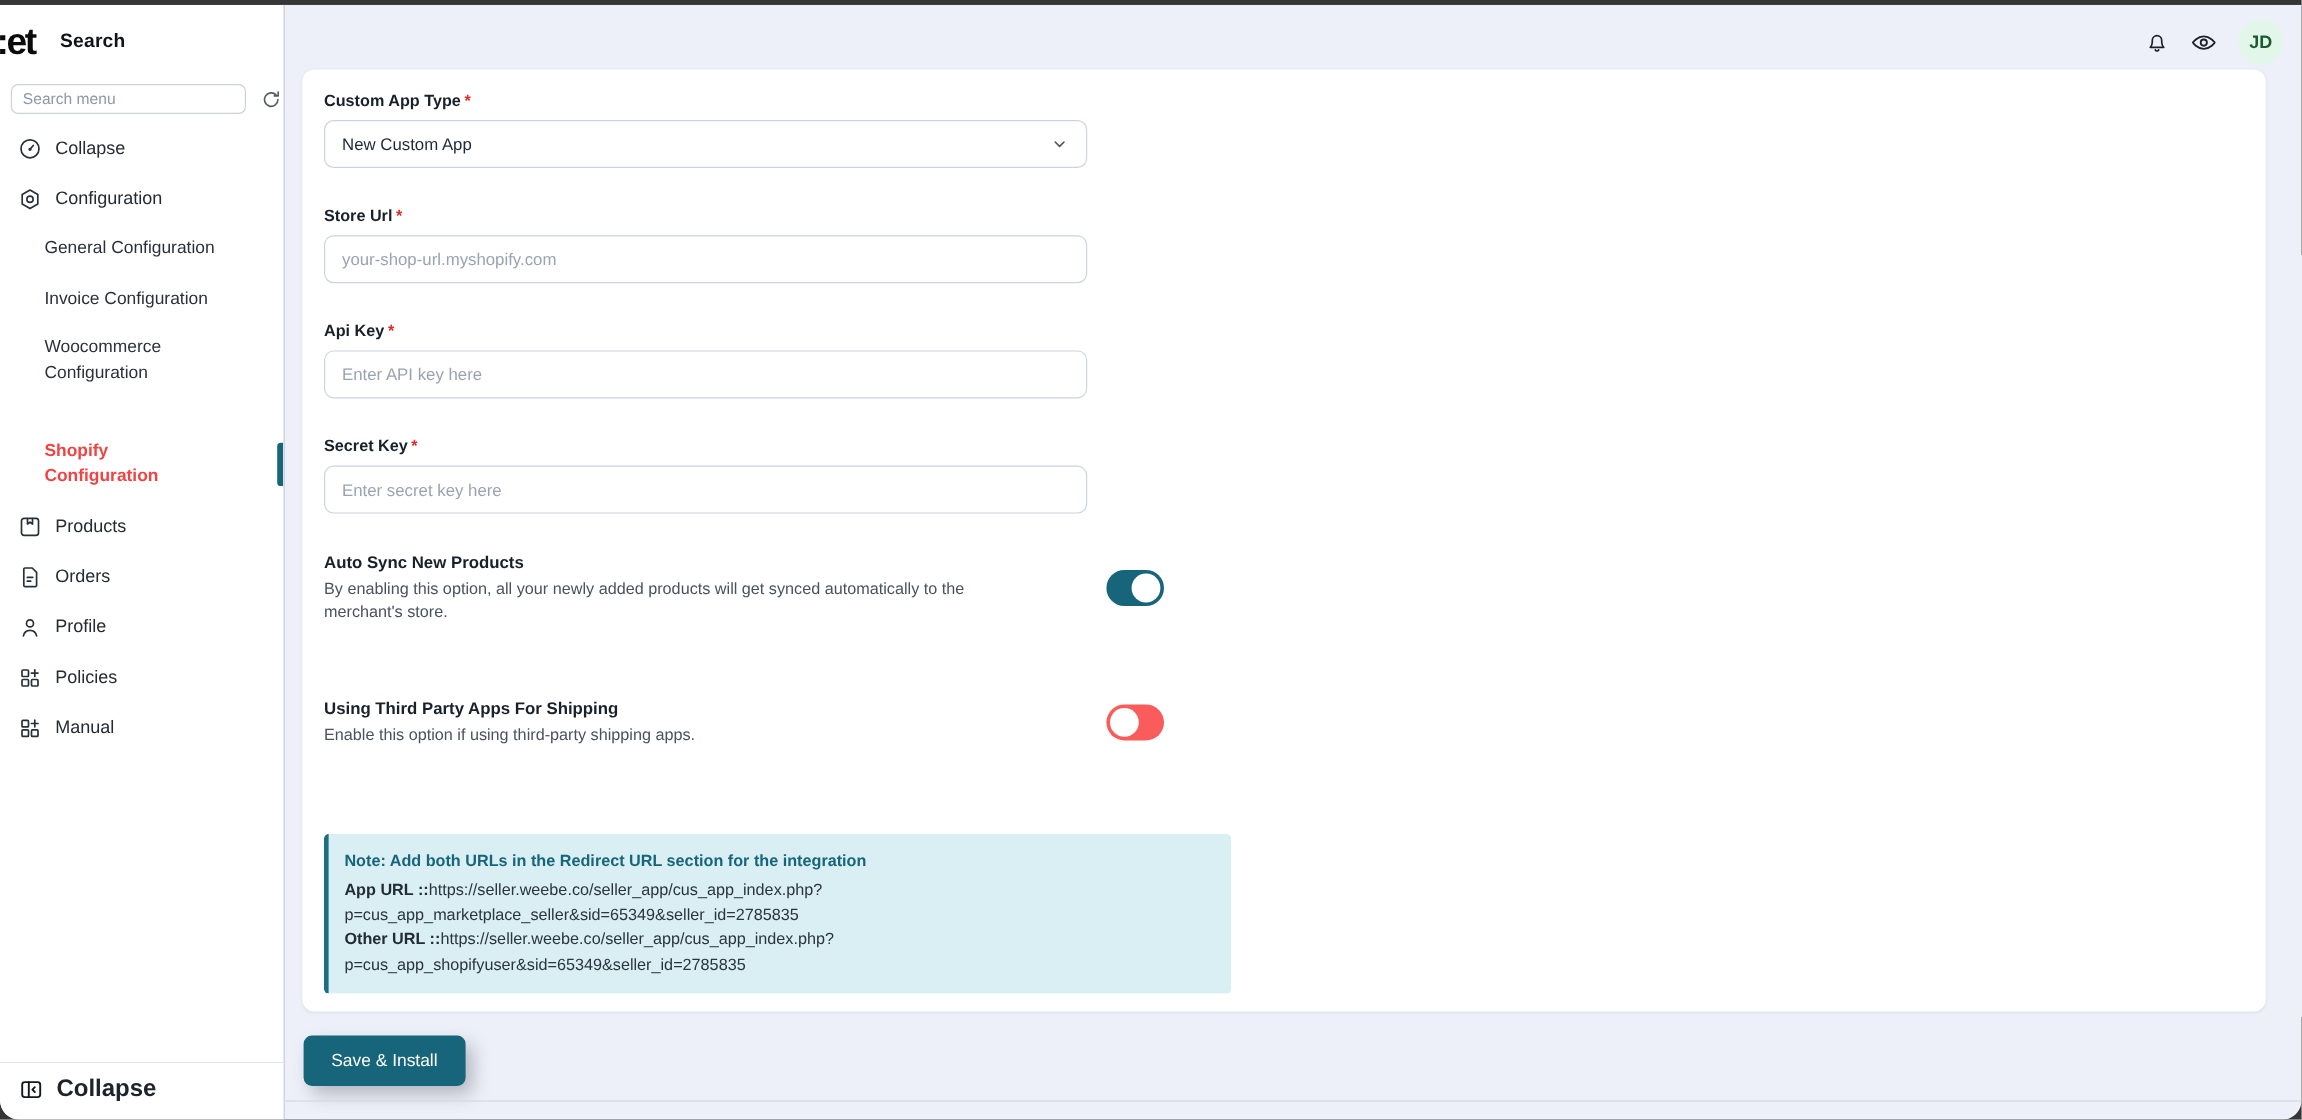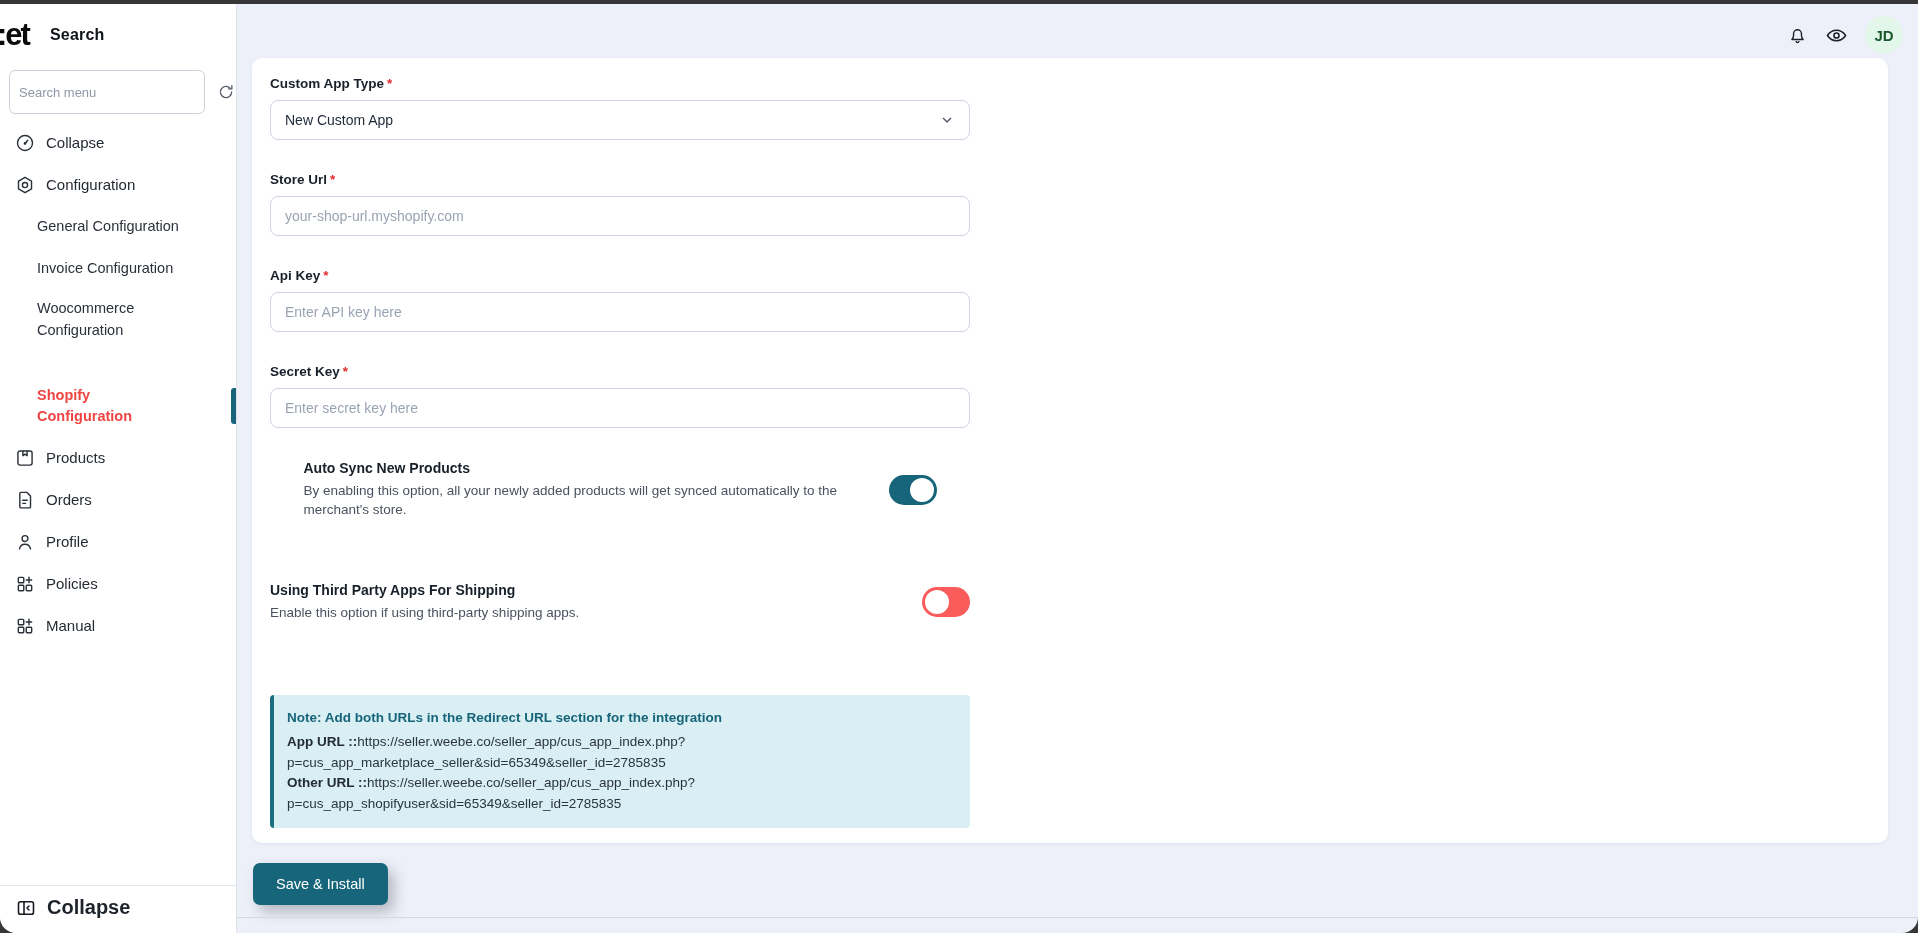--- a/index.html
+++ b/index.html
@@ -10,21 +10,21 @@
          border-radius:0 0 16px 16px; overflow:hidden; }
 
   
   .sidebar { width:237px; background:#ffffff; border-right:1px solid #dfe2e9;
              display:flex; flex-direction:column; position:relative; flex-shrink:0; }
   .logo-row { display:flex; align-items:center; gap:9px; padding:13px 10px 0 0; height:48px; }
   .logo-clip { font-weight:800; font-size:31px; color:#0b0b0b; letter-spacing:-2px;
                line-height:1; margin-left:-3px; overflow:hidden; white-space:nowrap; width:44px; }
   .brand { font-weight:700; font-size:16px; color:#111418; letter-spacing:.2px; }
   .search-row { display:flex; align-items:center; gap:12px; margin:18px 8px 0 9px; }
-  .search-input { flex:1; height:44px; border:1px solid #ccd2db; border-radius:6px;
+  .search-input { flex:1; height:25px; border:1px solid #ccd2db; border-radius:6px;
                   padding:0 9px; font-size:13px; color:#374151; outline:none;
                   font-family:inherit; background:#fff; }
   .search-input::placeholder { color:#8e97a5; }
   .refresh-wrap { color:#555c66; display:flex; }
 
   .menu { margin-top:16px; flex:1 1 auto; overflow:hidden; }
   .menu-item { display:flex; align-items:center; gap:11px; min-height:25px;
                margin:0 0 17px 15px; font-size:15px; color:#252b33; cursor:pointer;
                position:relative; font-weight:500; }
   .menu-item svg { flex-shrink:0; }
@@ -47,43 +47,43 @@
             color:#1b5a2e; font-weight:700; font-size:15px; display:flex;
             align-items:center; justify-content:center; cursor:pointer; }
 
   .card { position:absolute; left:15px; right:30px; top:54px; bottom:90px;
           background:#ffffff; border-radius:10px; box-shadow:0 1px 3px rgba(40,50,80,.07);
           padding:18px 18px 0 18px; overflow:hidden; }
   .form-col { width:700px; }
 
   .f-label { font-size:13.5px; font-weight:700; color:#18202b; margin-bottom:9px; }
   .star { color:#e02b2b; margin-left:3px; }
-  .control { width:700px; height:40px; border:1.5px solid #ccd4e0; border-radius:8px;
+  .control { width:636px; height:40px; border:1.5px solid #ccd4e0; border-radius:8px;
              background:#fff; font-size:14px; color:#1f2937; padding:0 14px;
              display:flex; align-items:center; margin-bottom:32px; font-family:inherit; }
   .select { justify-content:space-between; cursor:pointer; }
   .select .chev { color:#4b5563; display:flex; }
   input.control { outline:none; display:block; }
   input.control::placeholder { color:#9aa3b2; }
 
   .toggle-row { width:700px; display:flex; align-items:center; justify-content:space-between; }
-  .toggle-row.first { margin-top:30px;justify-content:center; }
+  .toggle-row.first { margin-top:30px; }
   .toggle-row.second { margin-top:62px; }
   .toggle-texts { max-width:600px; }
   .toggle-title { font-size:14px; font-weight:700; color:#18202b; }
   .toggle-desc { font-size:13.5px; color:#4a5260; margin-top:6px; line-height:1.4;
                  max-width:585px; }
   .switch { width:48px; height:30px; border-radius:15px; position:relative;
             flex-shrink:0; cursor:pointer; }
   .switch .knob { position:absolute; top:3px; width:24px; height:24px;
                   border-radius:50%; background:#fff; }
   .switch.on .knob { right:3px; }
   .switch.off .knob { left:3px; }
 
-  .note { width:700px; margin-top:72px; background:#d9eff4; border-left:4px solid #1b6f80;
+  .note { width:756px; margin-top:72px; background:#d9eff4; border-left:4px solid #1b6f80;
           border-radius:4px; padding:13px 4px 13px 13px; font-size:13.5px;
           line-height:1.55; color:#2b3440; overflow-wrap:anywhere; }
   .note-heading { color:#17657A; font-weight:700; margin-bottom:3px; }
   .note-label { font-weight:700; color:#222b36; }
 
   .save-btn { position:absolute; left:16px; bottom:28px; height:42px; padding:0 23px;
               background:#17657A; color:#ffffff; border:none; border-radius:7px;
               font-size:14.5px; font-weight:500; font-family:inherit; cursor:pointer;
               box-shadow:6px 7px 14px rgba(110,115,125,.45); }
   .bottom-divider { position:absolute; left:0; right:0; bottom:15px; height:1px;

